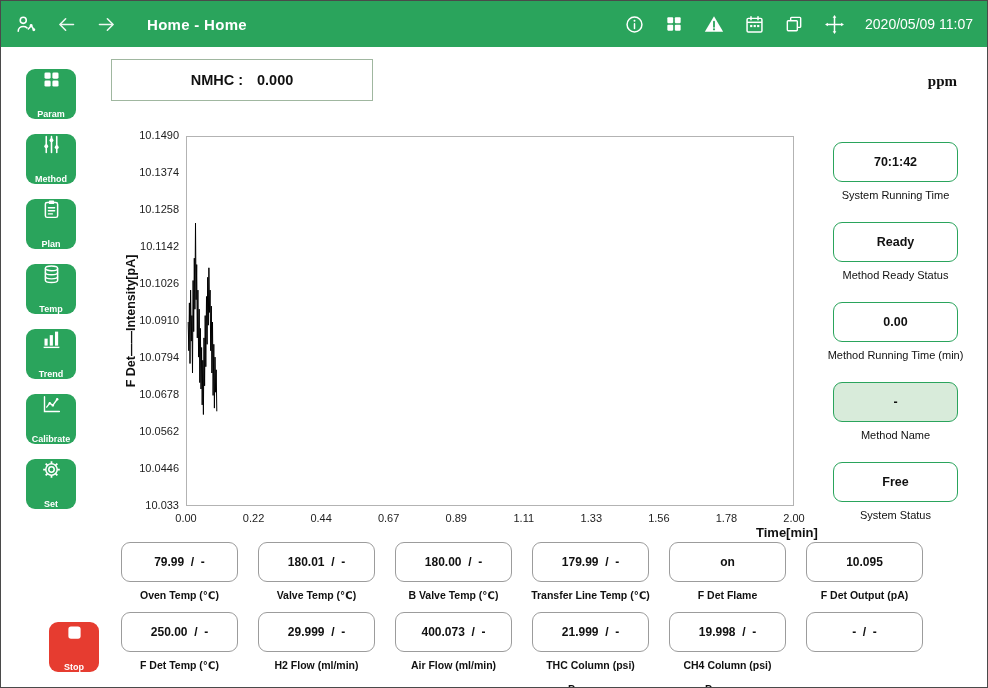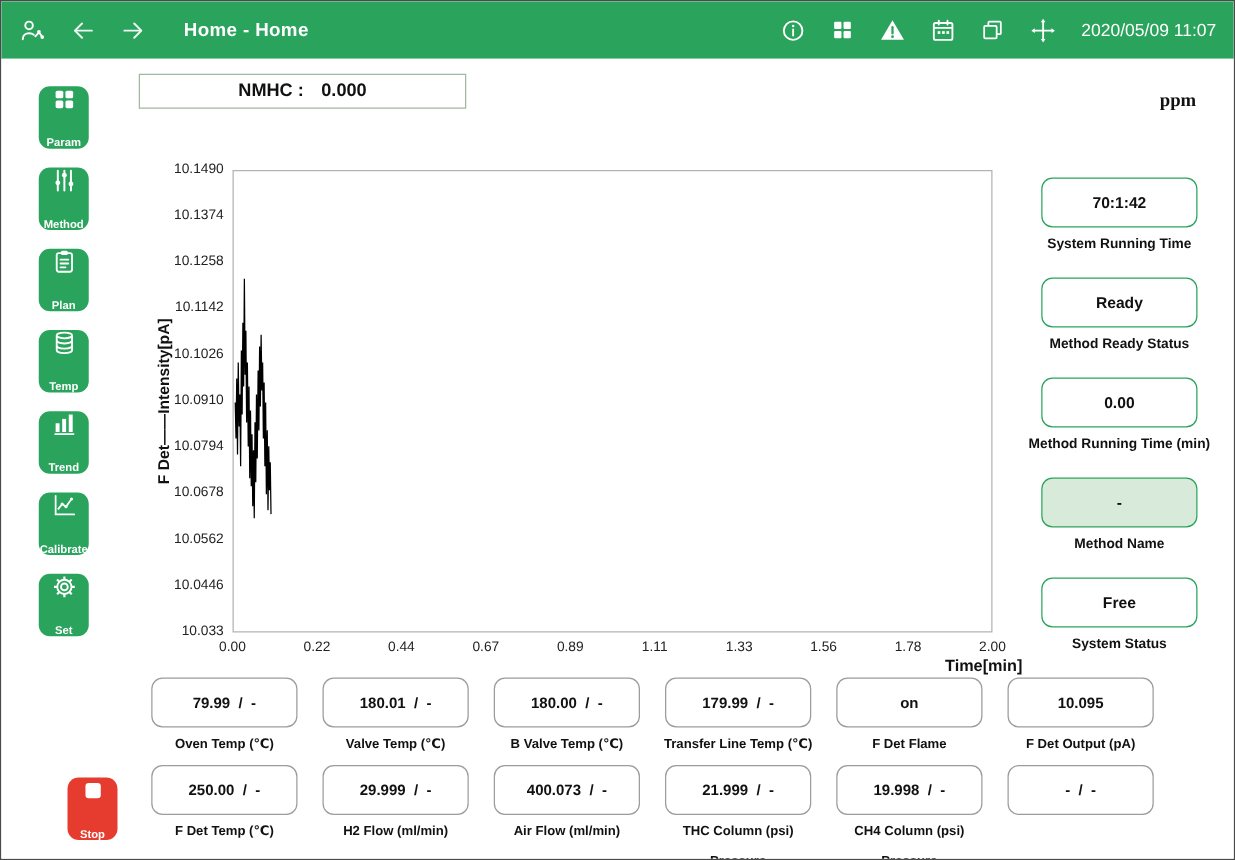--- a/index.html
+++ b/index.html
@@ -18,31 +18,31 @@
   .tb-left{display:flex;align-items:center;gap:18px;}
   .tb-right{display:flex;align-items:center;gap:18px;}
   .tb-icon{display:flex;align-items:center;justify-content:center;width:22px;height:22px;cursor:pointer;}
   .tb-arrow{opacity:.92;}
   .tb-title{color:#fff;font-weight:bold;font-size:15px;margin-left:12px;letter-spacing:.3px;}
   .tb-datetime{color:#fff;font-size:14px;margin-left:2px;white-space:nowrap;}
 
   
   .sidebar{position:absolute;top:46px;left:0;width:100px;bottom:0;background:#fff;
            display:flex;flex-direction:column;align-items:center;padding:22px 0 15px;gap:15px;}
-  .side-btn{width:40px;height:50px;border:none;border-radius:9px;background:var(--accent);
+  .side-btn{width:50px;height:50px;border:none;border-radius:9px;background:var(--accent);
             display:flex;flex-direction:column;align-items:center;justify-content:flex-end;gap:20px;
             cursor:pointer;padding:0;}
   .side-btn svg{display:block;}
   .side-label{color:#fff;font-size:9px;font-weight:bold;line-height:1;white-space:nowrap;}
   .side-btn.stop{margin-top:auto;background:var(--stop-red);margin-left:46px;}
 
   
   .main{position:absolute;top:46px;left:100px;right:0;bottom:0;background:#fff;}
 
-  .nmhc-box{position:absolute;left:10px;top:12px;width:262px;height:28px;border:1px solid #a0b7a0;
+  .nmhc-box{position:absolute;left:10px;top:12px;width:262px;height:42px;border:1px solid #a0b7a0;
             background:#fff;display:flex;align-items:center;justify-content:center;gap:14px;
             font-weight:bold;font-size:14.5px;}
   .unit{position:absolute;right:30px;top:26px;font-family:"Liberation Serif","DejaVu Serif",serif;
         font-weight:bold;font-size:15px;}
 
   
   .chart-area{position:absolute;left:85px;top:89px;width:608px;height:370px;border:1px solid #b3b3b3;}
   .chart-area svg{position:absolute;left:0;top:0;}
   .y-ticks{position:absolute;left:0;top:89px;width:81px;height:370px;font-size:11px;color:#222;}
   .ytick{position:absolute;right:3px;white-space:nowrap;}
@@ -52,21 +52,21 @@
   .y-axis-title{position:absolute;left:30px;top:274px;transform:translate(-50%,-50%) rotate(-90deg);
                 font-weight:bold;font-size:12.5px;white-space:nowrap;}
 
   
   .status-panel{position:absolute;left:732px;top:95px;width:125px;display:flex;flex-direction:column;}
   .status-group{display:flex;flex-direction:column;align-items:center;margin-bottom:21px;}
   .status-box{width:125px;height:40px;border:1px solid var(--accent);border-radius:9px;background:#fff;
               display:flex;align-items:center;justify-content:center;font-weight:bold;font-size:12.5px;
               white-space:pre;}
   .status-box.highlight{background:var(--highlight);}
-  .status-label{margin-top:7px;font-weight:bold;font-size:11px;white-space:nowrap;text-align:center;}
+  .status-label{margin-top:7px;font-weight:normal;font-size:11px;white-space:nowrap;text-align:center;}
 
   
   .bottom-row{position:absolute;left:20px;display:flex;gap:20px;}
   .row1{top:495px;}
   .row2{top:565px;}
   .bcell{width:117px;display:flex;flex-direction:column;align-items:center;}
   .bbox{width:117px;height:40px;border:1px solid var(--box-border);border-radius:9px;background:#fff;
         display:flex;align-items:center;justify-content:center;font-weight:bold;font-size:12px;
         white-space:pre;}
   .blabel{margin-top:7px;font-weight:bold;font-size:10.5px;white-space:nowrap;text-align:center;line-height:1.25;}

